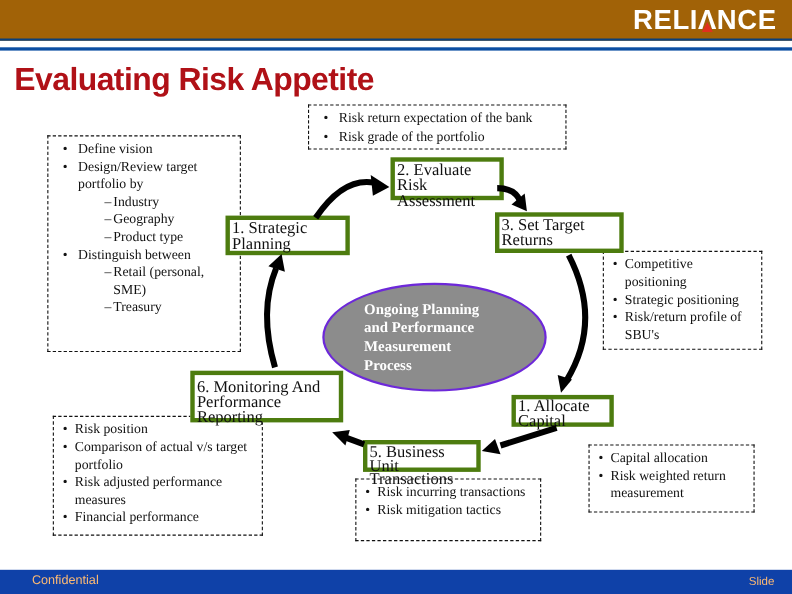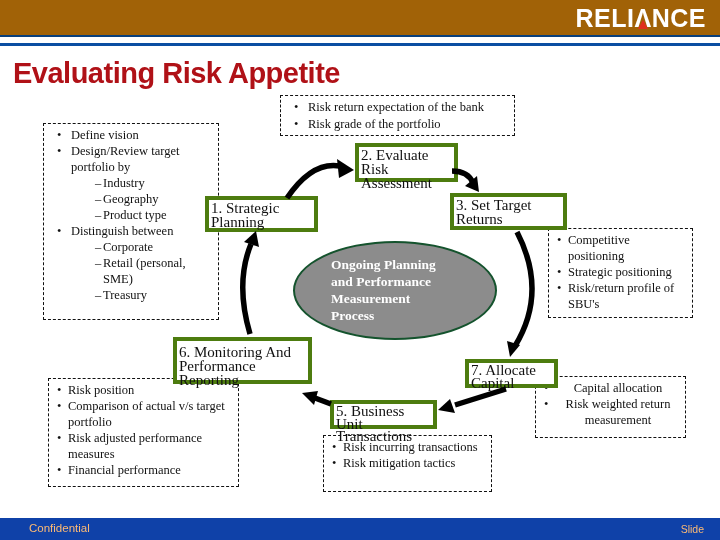--- a/index.html
+++ b/index.html
@@ -25,35 +25,35 @@
   .note li{position:relative;padding-left:19px;}
   .note li::before{content:"\2022";position:absolute;left:8px;}
   .note.pad-wide li{padding-left:27px;}
   .note.pad-wide li::before{left:13px;}
   .note li.l2{padding-left:59px;}
   .note li.l2::before{content:"\2013";left:51px;}
   .note-top{left:280px;top:95px;width:233px;height:39px;line-height:17px;}
   .note-top li{white-space:nowrap;}
   .note-vision{left:43px;top:123px;width:174px;height:195px;}
   .note-targets{left:548px;top:228px;width:143px;height:88px;}
-  .note-capital{left:535px;top:376px;width:149px;height:60px;text-align:center;}
+  .note-capital{left:535px;top:404px;width:149px;height:60px;}
   .note-transactions{left:323px;top:435px;width:167px;height:55px;}
   .note-monitoring{left:48px;top:378px;width:189px;height:107px;}
   
   .cbox{position:absolute;background:#ffffff;border:4px solid #4d7c0f;z-index:3;
         font-size:15px;line-height:14px;padding:1px 2px;box-sizing:border-box;}
   .cbox-1{left:205px;top:196px;width:113px;height:36px;}
   .cbox-2{left:355px;top:143px;width:103px;height:39px;}
   .cbox-3{left:450px;top:193px;width:117px;height:37px;}
   .cbox-4{left:465px;top:359px;width:93px;height:29px;line-height:12.5px;}
   .cbox-5{left:330px;top:400px;width:107px;height:29px;line-height:12.5px;}
   .cbox-6{left:173px;top:337px;width:139px;height:47px;padding-top:4px;}
   
-  .ellipse{position:absolute;left:293px;top:241px;width:204px;height:99px;border-radius:50%;
-        border:2px solid #14532d;z-index:2;box-sizing:border-box;color:#ffffff;
+  .ellipse{position:absolute;left:293px;top:257px;width:204px;height:99px;border-radius:50%;
+        border:2px solid #6d28d9;z-index:2;box-sizing:border-box;color:#ffffff;
         font-weight:bold;font-size:13.5px;line-height:17px;}
   .ellipse .etxt{display:block;width:118px;margin:13px 0 0 36px;}
   
   .arrows{position:absolute;left:0;top:0;z-index:4;pointer-events:none;}
   .arrows path{fill:none;stroke:#000;stroke-width:5.5px;}
   .arrows polygon{fill:#000;stroke:none;}
   
   .footer-bar{position:absolute;left:0;top:518px;width:720px;height:22px;
         font-family:"Liberation Sans",sans-serif;color:#fdba74;}
   .footer-left{position:absolute;left:29px;top:4px;font-size:11.5px;}
@@ -81,21 +81,20 @@
   </div>
 
   <div class="note note-vision pad-wide">
     <ul>
       <li>Define vision</li>
       <li>Design/Review target portfolio by</li>
       <li class="l2">Industry</li>
       <li class="l2">Geography</li>
       <li class="l2">Product type</li>
       <li>Distinguish between</li>
-      <li class="l2">Corporate</li>
       <li class="l2">Retail (personal, SME)</li>
       <li class="l2">Treasury</li>
     </ul>
   </div>
 
   <div class="note note-targets">
     <ul>
       <li>Competitive positioning</li>
       <li>Strategic positioning</li>
       <li>Risk/return profile of SBU's</li>
@@ -125,21 +124,21 @@
     </ul>
   </div>
 
   <div class="ellipse" style="background-color: rgb(140, 140, 140);">
     <span class="etxt">Ongoing Planning and Performance Measurement Process</span>
   </div>
 
   <div class="cbox cbox-1">1. Strategic Planning</div>
   <div class="cbox cbox-2">2. Evaluate Risk Assessment</div>
   <div class="cbox cbox-3">3. Set Target Returns</div>
-  <div class="cbox cbox-4">7. Allocate Capital</div>
+  <div class="cbox cbox-4">1. Allocate Capital</div>
   <div class="cbox cbox-5">5. Business Unit Transactions</div>
   <div class="cbox cbox-6">6. Monitoring And Performance Reporting</div>
 
   <svg class="arrows" width="720" height="540" viewBox="0 0 720 540">
     <path d="M 287,198 Q 312,161 340,166"></path>
     <polygon points="354,170 337,159 339,178"></polygon>
     <path d="M 452,171 Q 468,171 473,183"></path>
     <polygon points="479,192 477,176 465,186"></polygon>
     <path d="M 517,232 Q 548,292 515,346"></path>
     <polygon points="510,357 520,345 507,341"></polygon>

